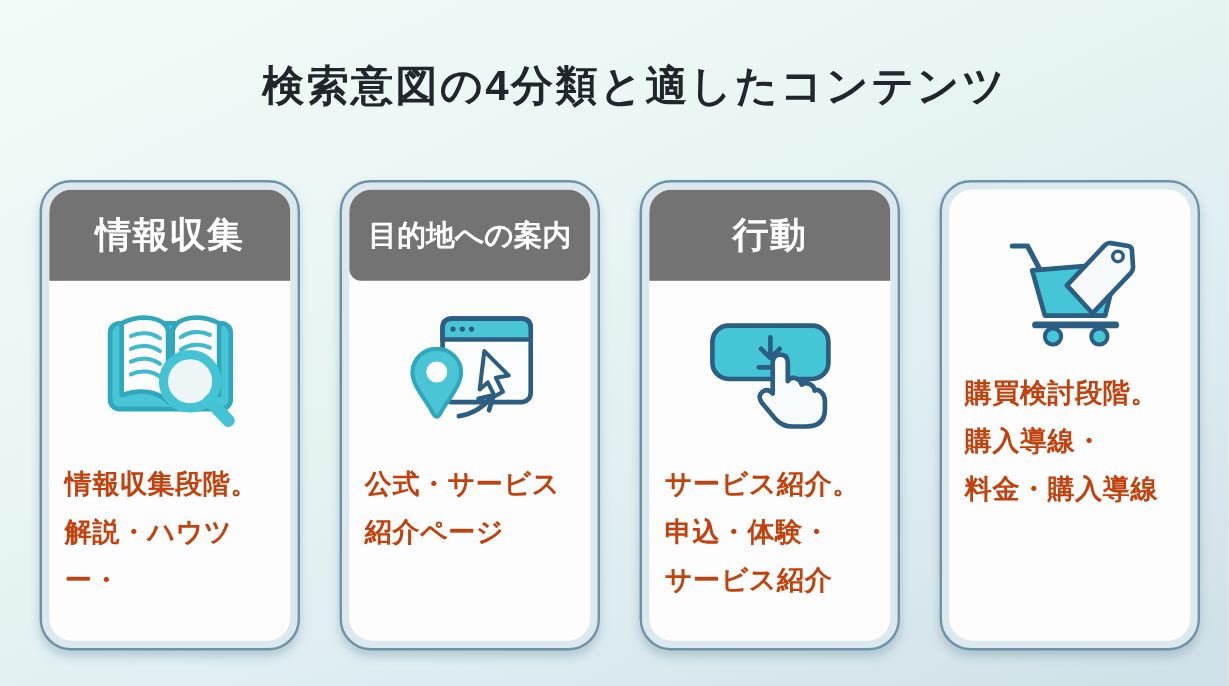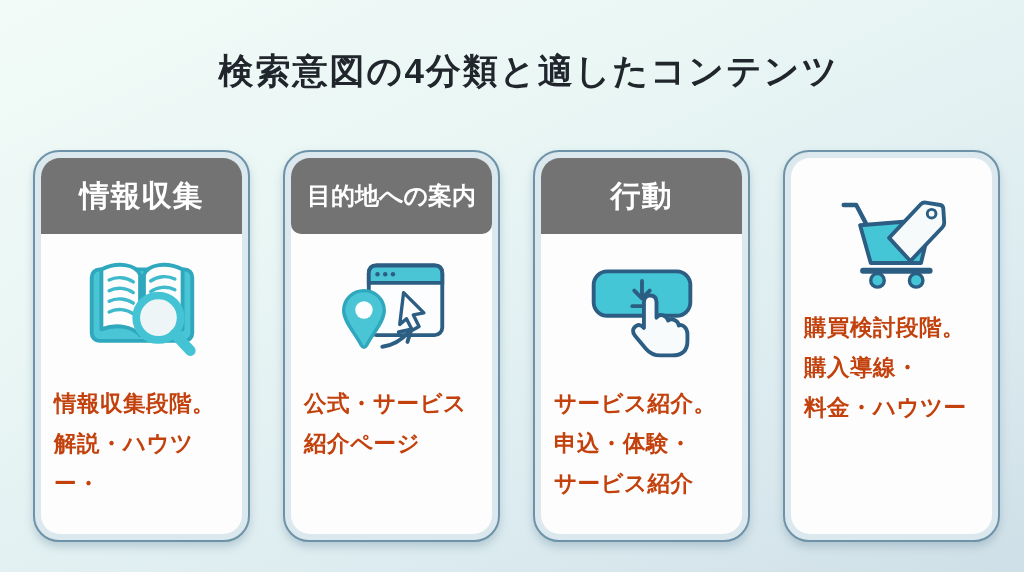--- a/index.html
+++ b/index.html
@@ -167,18 +167,18 @@
           <path d="M57,60 L90,25 Q92,23 95,23.5 L110,26 Q112.5,26.5 113,29 L114,44 Q114.2,47 112,49.3 L79,84 Z" fill="#f6fafb" stroke="#2c5d83" stroke-width="4" stroke-linejoin="round"></path>
           <circle cx="101" cy="35" r="4.5" fill="none" stroke="#2c5d83" stroke-width="3"></circle>
           <line x1="30" y1="94" x2="99" y2="94" stroke="#2c5d83" stroke-width="6" stroke-linecap="round"></line>
           <circle cx="45" cy="104" r="7" fill="#45c6d6" stroke="#2c5d83" stroke-width="3.5"></circle>
           <circle cx="85" cy="104" r="7" fill="#45c6d6" stroke="#2c5d83" stroke-width="3.5"></circle>
         </svg>
       </div>
       <div class="card-text">
         <div>購買検討段階。</div>
         <div>購入導線・</div>
-        <div>料金・ハウツー</div>
+        <div>料金・購入導線</div>
       </div>
     </div>
   </div>
 
 </div>
 
 </body></html>

